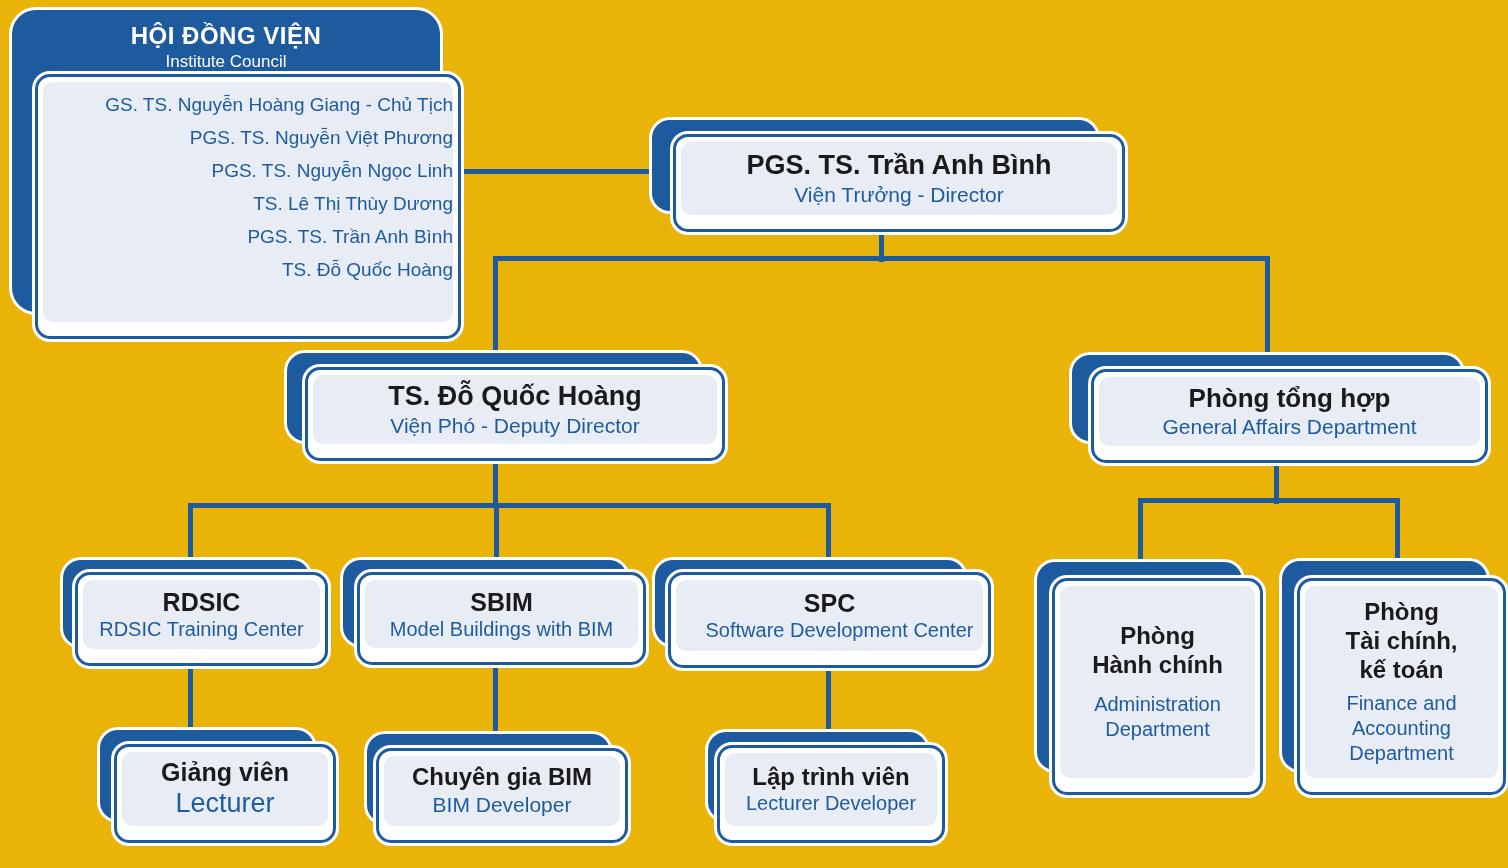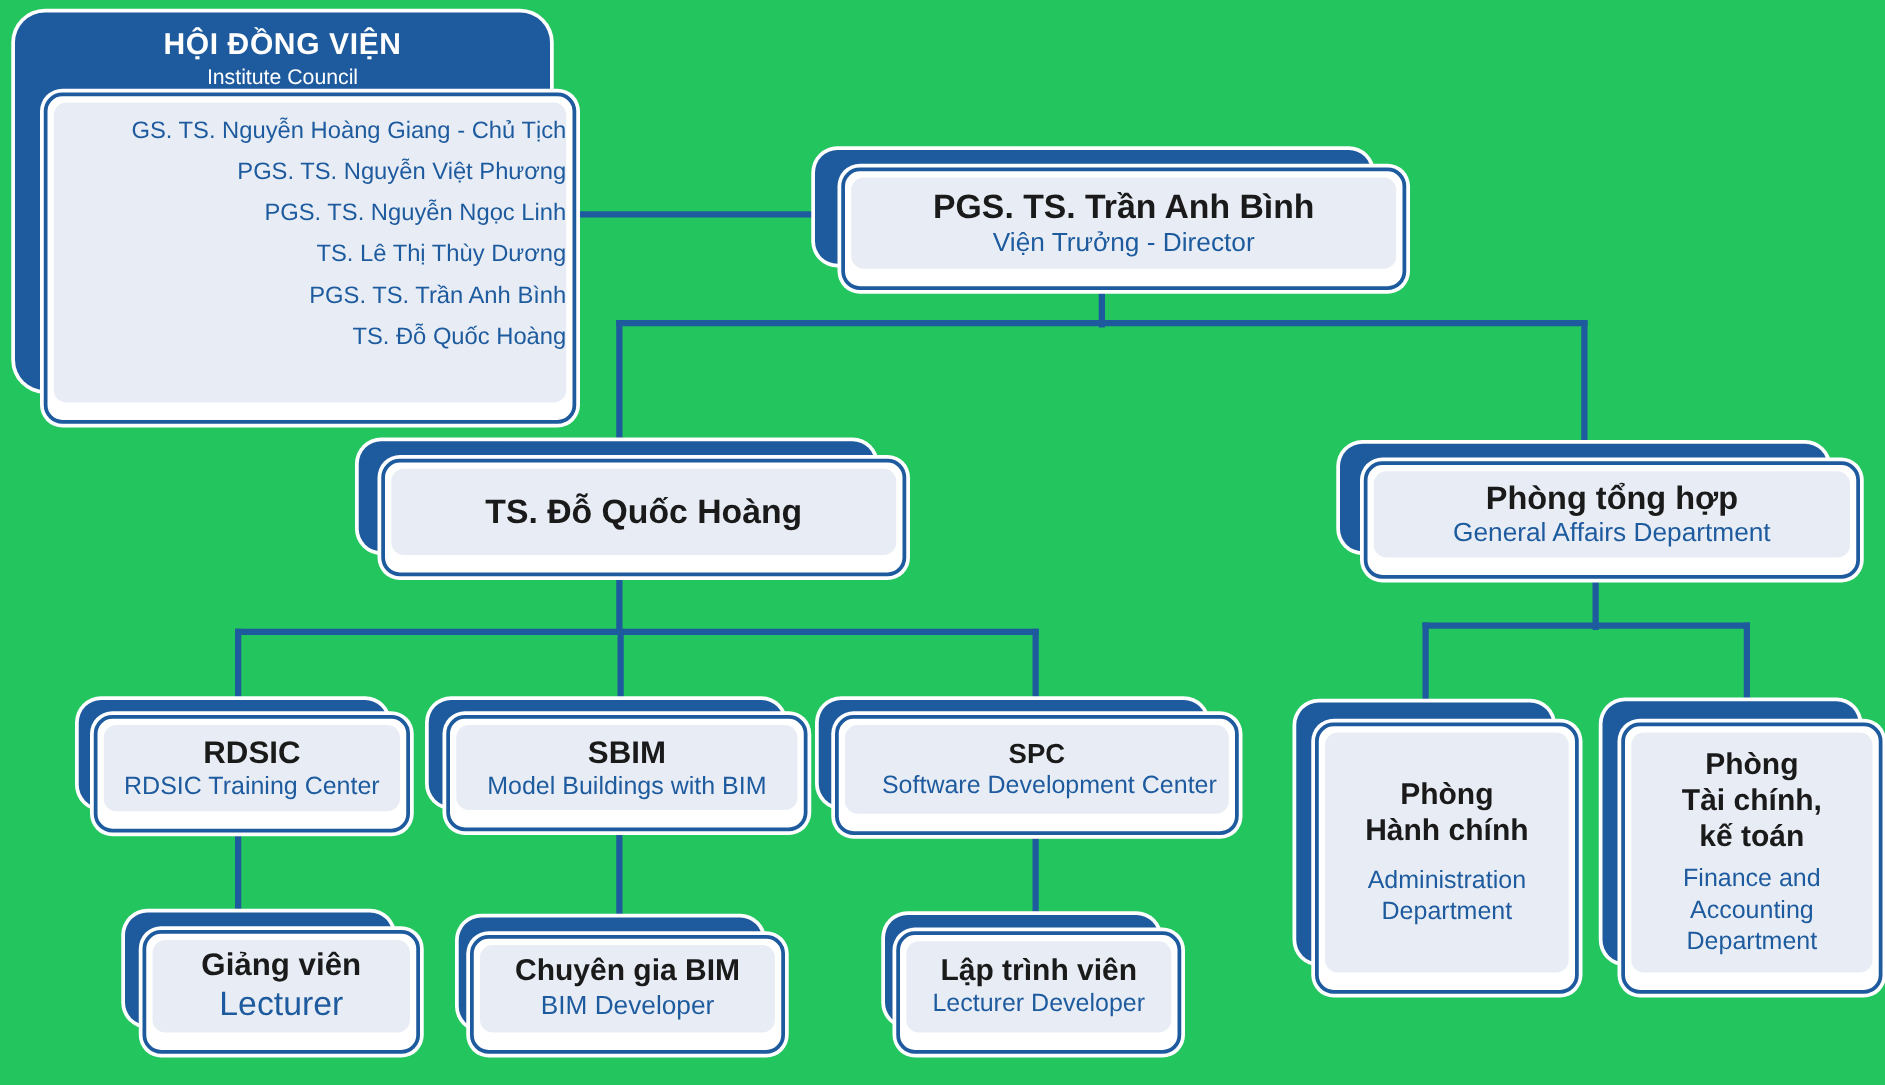--- a/index.html
+++ b/index.html
@@ -1,17 +1,17 @@
 <!DOCTYPE html>
 <html style="--primary: #1E5B9E; --panel: #E8EDF5; --white: #FFFFFF; --dark_text: #1A1A1A; --background: #000000;"><head>
 <meta charset="utf-8">
 <style>
   html,body{margin:0;padding:0;background:#000;}
   .canvas{
-    position:relative;width:1508px;height:868px;background:#22c55e;overflow:hidden;
+    position:relative;width:1508px;height:868px;background:#eab308;overflow:hidden;
     font-family:"Liberation Sans","DejaVu Sans",sans-serif;
   }
   .line{position:absolute;background:var(--primary,#1E5B9E);z-index:1;}
   .line.h{height:5px;}
   .line.v{width:5px;}
   .node-back{
     position:absolute;z-index:2;background:var(--primary,#1E5B9E);
     border-radius:18px;box-shadow:0 0 0 3px var(--white,#fff);
   }
   .node-front{
@@ -82,20 +82,21 @@
     <div class="panel">
       <div class="t" style="font-size:27px;">PGS. TS. Trần Anh Bình</div>
       <div class="s" style="font-size:21px;">Viện Trưởng - Director</div>
     </div>
   </div>
 
   <div class="node-back" style="left:287px;top:353px;width:413px;height:88px;"></div>
   <div class="node-front" style="left:305px;top:367px;width:414px;height:88px;">
     <div class="panel">
       <div class="t" style="font-size:27px;">TS. Đỗ Quốc Hoàng</div>
+      <div class="s" style="font-size:21px;">Viện Phó - Deputy Director</div>
     </div>
   </div>
 
   <div class="node-back" style="left:1072px;top:355px;width:390px;height:86px;"></div>
   <div class="node-front" style="left:1091px;top:369px;width:391px;height:88px;">
     <div class="panel">
       <div class="t" style="font-size:26px;">Phòng tổng hợp</div>
       <div class="s" style="font-size:21px;">General Affairs Department</div>
     </div>
   </div>
@@ -112,21 +113,21 @@
   <div class="node-front" style="left:357px;top:572px;width:283px;height:87px;">
     <div class="panel">
       <div class="t" style="font-size:25px;">SBIM</div>
       <div class="s" style="font-size:20px;">Model Buildings with BIM</div>
     </div>
   </div>
 
   <div class="node-back" style="left:655px;top:560px;width:310px;height:85px;"></div>
   <div class="node-front" style="left:668px;top:572px;width:317px;height:90px;">
     <div class="panel">
-      <div class="t" style="font-size:22px;">SPC</div>
+      <div class="t" style="font-size:25px;">SPC</div>
       <div class="s" style="font-size:20px;margin-left:20px;">Software Development Center</div>
     </div>
   </div>
 
   <div class="node-back" style="left:100px;top:730px;width:214px;height:90px;"></div>
   <div class="node-front" style="left:114px;top:744px;width:216px;height:93px;">
     <div class="panel">
       <div class="t" style="font-size:25px;">Giảng viên</div>
       <div class="s" style="font-size:27px;">Lecturer</div>
     </div>

